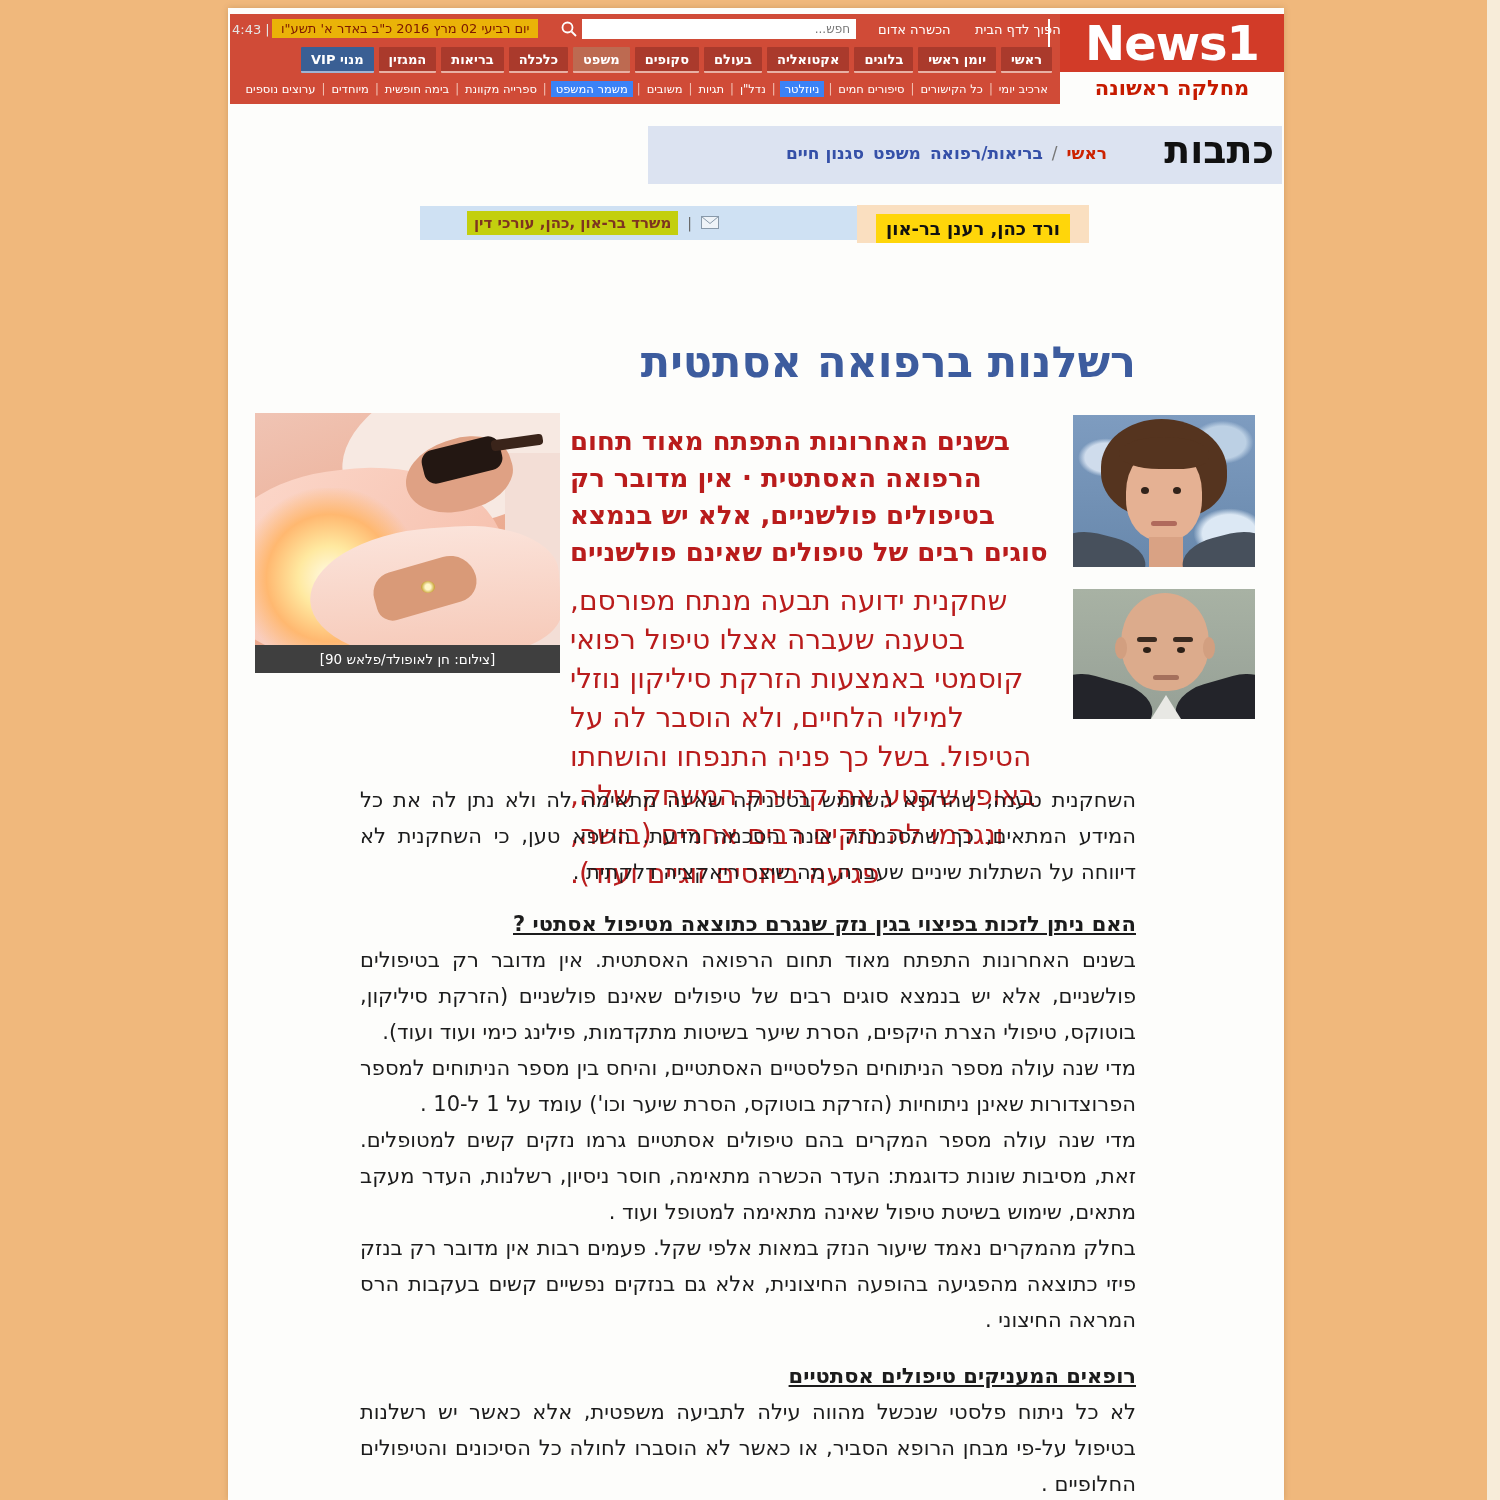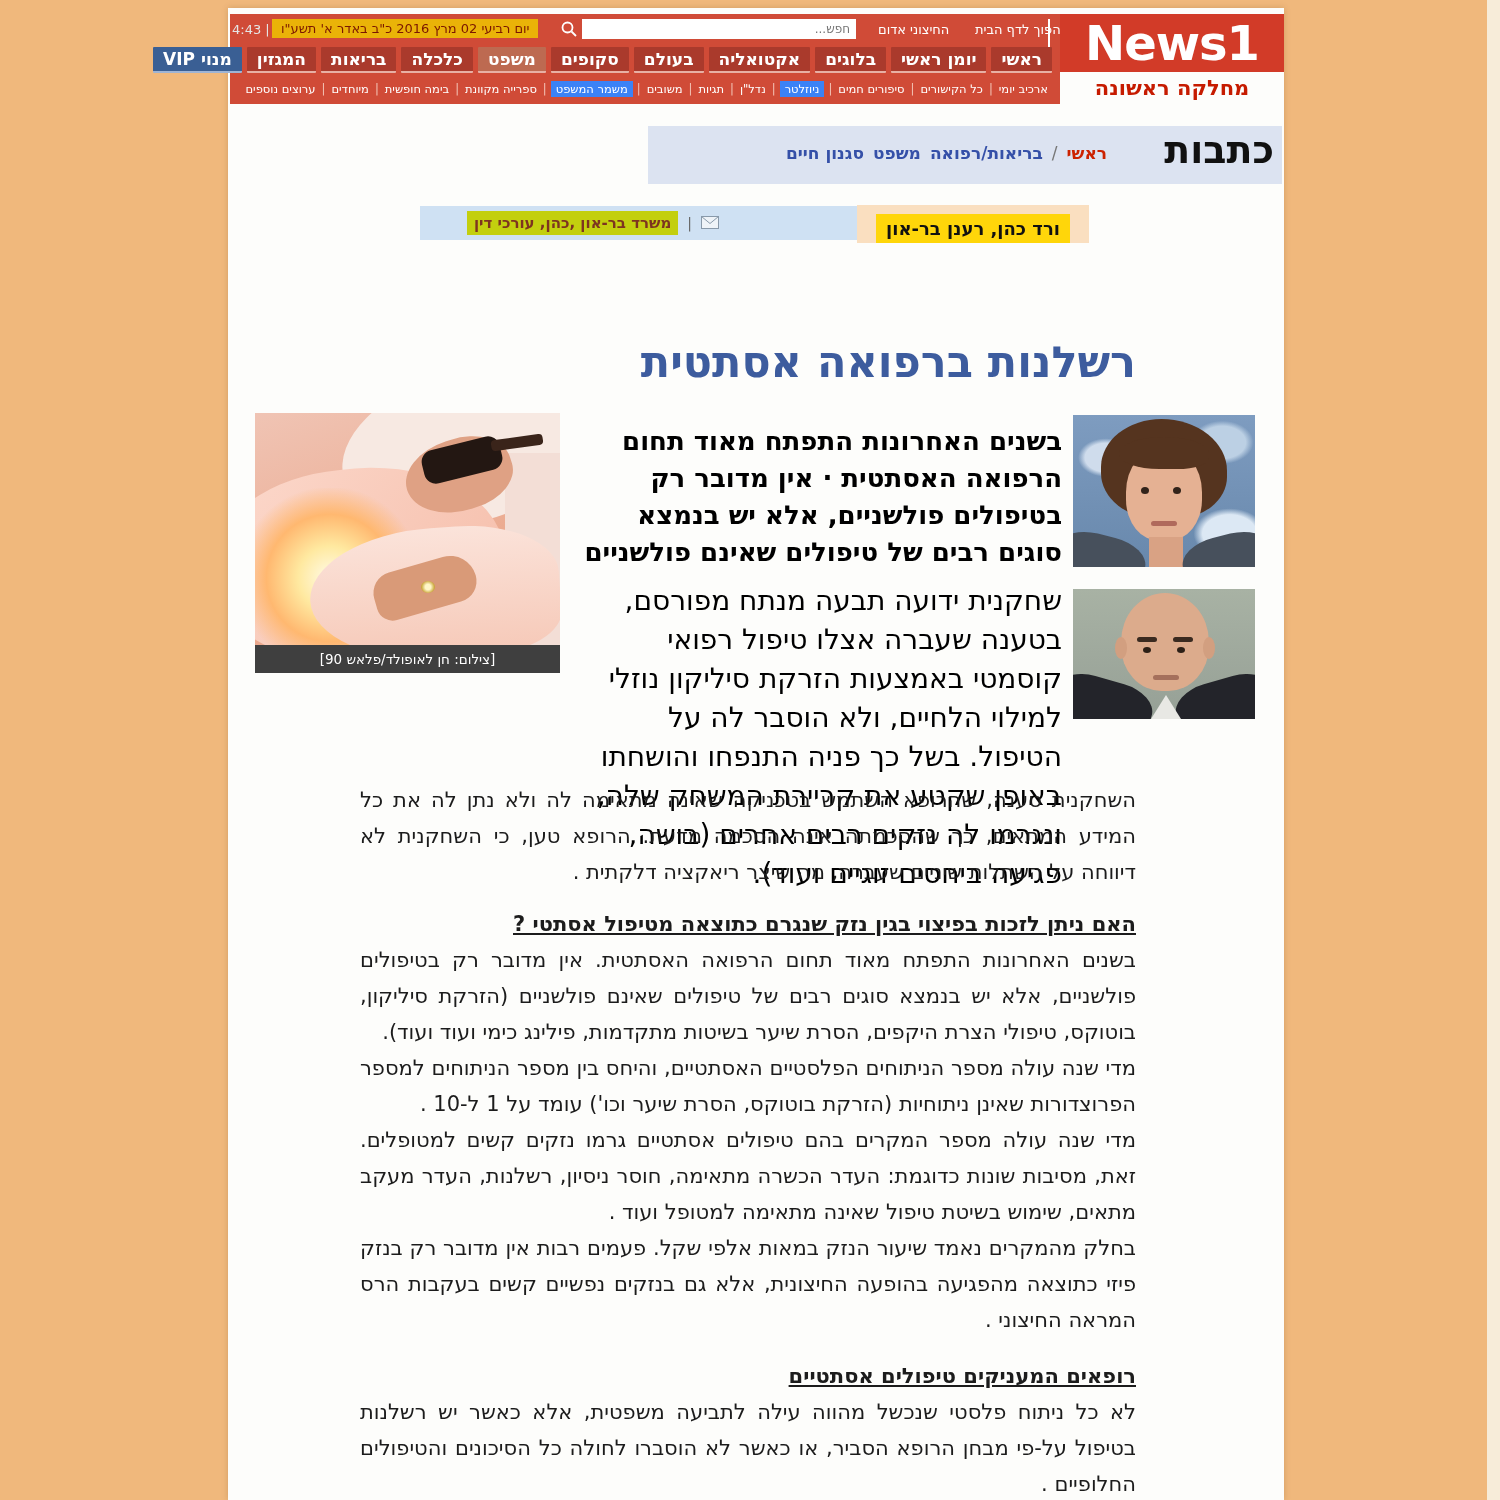--- a/index.html
+++ b/index.html
@@ -25,21 +25,21 @@
   .toplink.home{left:745px;}
   .top-divider{position:absolute;left:818px;top:5px;width:2px;height:38px;background:#fff;}
   .logo-block{position:absolute;left:830px;top:0;width:224px;height:58px;background:#d23b28;
               display:flex;align-items:center;justify-content:center;cursor:pointer;}
   .logo-text{color:#fff;font-size:48px;font-weight:800;letter-spacing:-1px;line-height:1;}
   .tagline{position:absolute;left:830px;top:58px;width:224px;height:32px;background:#fdfdfb;
            color:#c61b00;font-size:21px;font-weight:bold;display:flex;align-items:center;
            justify-content:center;direction:rtl;}
   .nav-row{position:absolute;left:4px;top:33px;width:818px;height:26px;direction:rtl;
            display:flex;gap:5px;align-items:stretch;}
-  .nav-btn{background:#aa3a2c;border-bottom:2px solid #e8b0a4;color:#fff;font-size:17px;
+  .nav-btn{background:#aa3a2c;border-bottom:2px solid #e8b0a4;color:#fff;font-size:13px;
            font-weight:bold;padding:3px 10px;white-space:nowrap;cursor:pointer;
            display:flex;align-items:center;border-radius:1px;}
   .nav-btn.current{background:#bd6a51;}
   .nav-btn.vip{background:#3a5f94;border-bottom-color:#9fb4d4;}
   .subnav-row{position:absolute;left:4px;top:64px;width:816px;height:22px;direction:rtl;
               display:flex;align-items:center;gap:4px;overflow:hidden;color:#fff;
               font-size:11.5px;white-space:nowrap;}
   .subnav-row a{color:#fff;text-decoration:none;cursor:pointer;padding:1px 2px;}
   .subnav-row a.hl{background:#3b82f6;padding:1px 5px;}
   .subnav-sep{color:#f3c4b6;}
@@ -91,21 +91,21 @@
             transform:rotate(-8deg);border-radius:4px;}
   .ph-hand{left:118px;top:150px;width:104px;height:48px;background:#d99a78;
            border-radius:40px 50px 40px 30px;transform:rotate(-16deg);}
   .ph-ring{left:166px;top:168px;width:14px;height:12px;border-radius:50%;
            background:radial-gradient(circle,#fff6c8 30%,#caa83c 70%);}
   .ph-caption{left:0;bottom:0;width:100%;height:28px;background:#3f3f3f;color:#fff;
               font-size:13.5px;display:flex;align-items:center;justify-content:center;
               direction:rtl;}
 
   .lead-block{position:absolute;left:342px;top:407px;width:492px;direction:rtl;
-              text-align:right;color:#000000;}
+              text-align:left;color:#b91c1c;}
   .lead-main{font-size:26px;font-weight:bold;line-height:37px;margin:8px 0 10px 0;}
   .lead-sub{font-size:28px;line-height:39px;margin:0;}
 
   .headshots{position:absolute;left:845px;top:407px;width:182px;}
   .headshot{position:relative;width:182px;overflow:hidden;}
   .headshot div{position:absolute;}
   .hs1{height:152px;margin-bottom:22px;
        background:radial-gradient(46px 32px at 18% 28%,#cfdcec 0 45%,transparent 60%),
                   radial-gradient(52px 36px at 82% 18%,#bcd0e4 0 45%,transparent 60%),
                   radial-gradient(60px 42px at 86% 78%,#dce8f4 0 45%,transparent 60%),
@@ -157,21 +157,21 @@
       <span class="datebox">יום רביעי 02 מרץ 2016 כ"ב באדר א' תשע"ו</span>
 
       <span class="search-icon">
         <svg width="18" height="18" viewBox="0 0 18 18">
           <circle cx="7.5" cy="7.5" r="5" fill="none" stroke="#ffffff" stroke-width="1.8"></circle>
           <line x1="11.5" y1="11.5" x2="16" y2="16" stroke="#ffffff" stroke-width="1.8"></line>
         </svg>
       </span>
       <input class="search-input" type="text" placeholder="חפש..." style="">
 
-      <a class="toplink email">החיצוני אדום</a>
+      <a class="toplink email">הכשרה אדום</a>
       <a class="toplink home">הפוך לדף הבית</a>
       <div class="top-divider"></div>
 
       <div class="logo-block">
         <span class="logo-text">News1</span>
       </div>
       <div class="tagline">מחלקה ראשונה</div>
 
       <div class="nav-row">
         <a class="nav-btn">ראשי</a>

